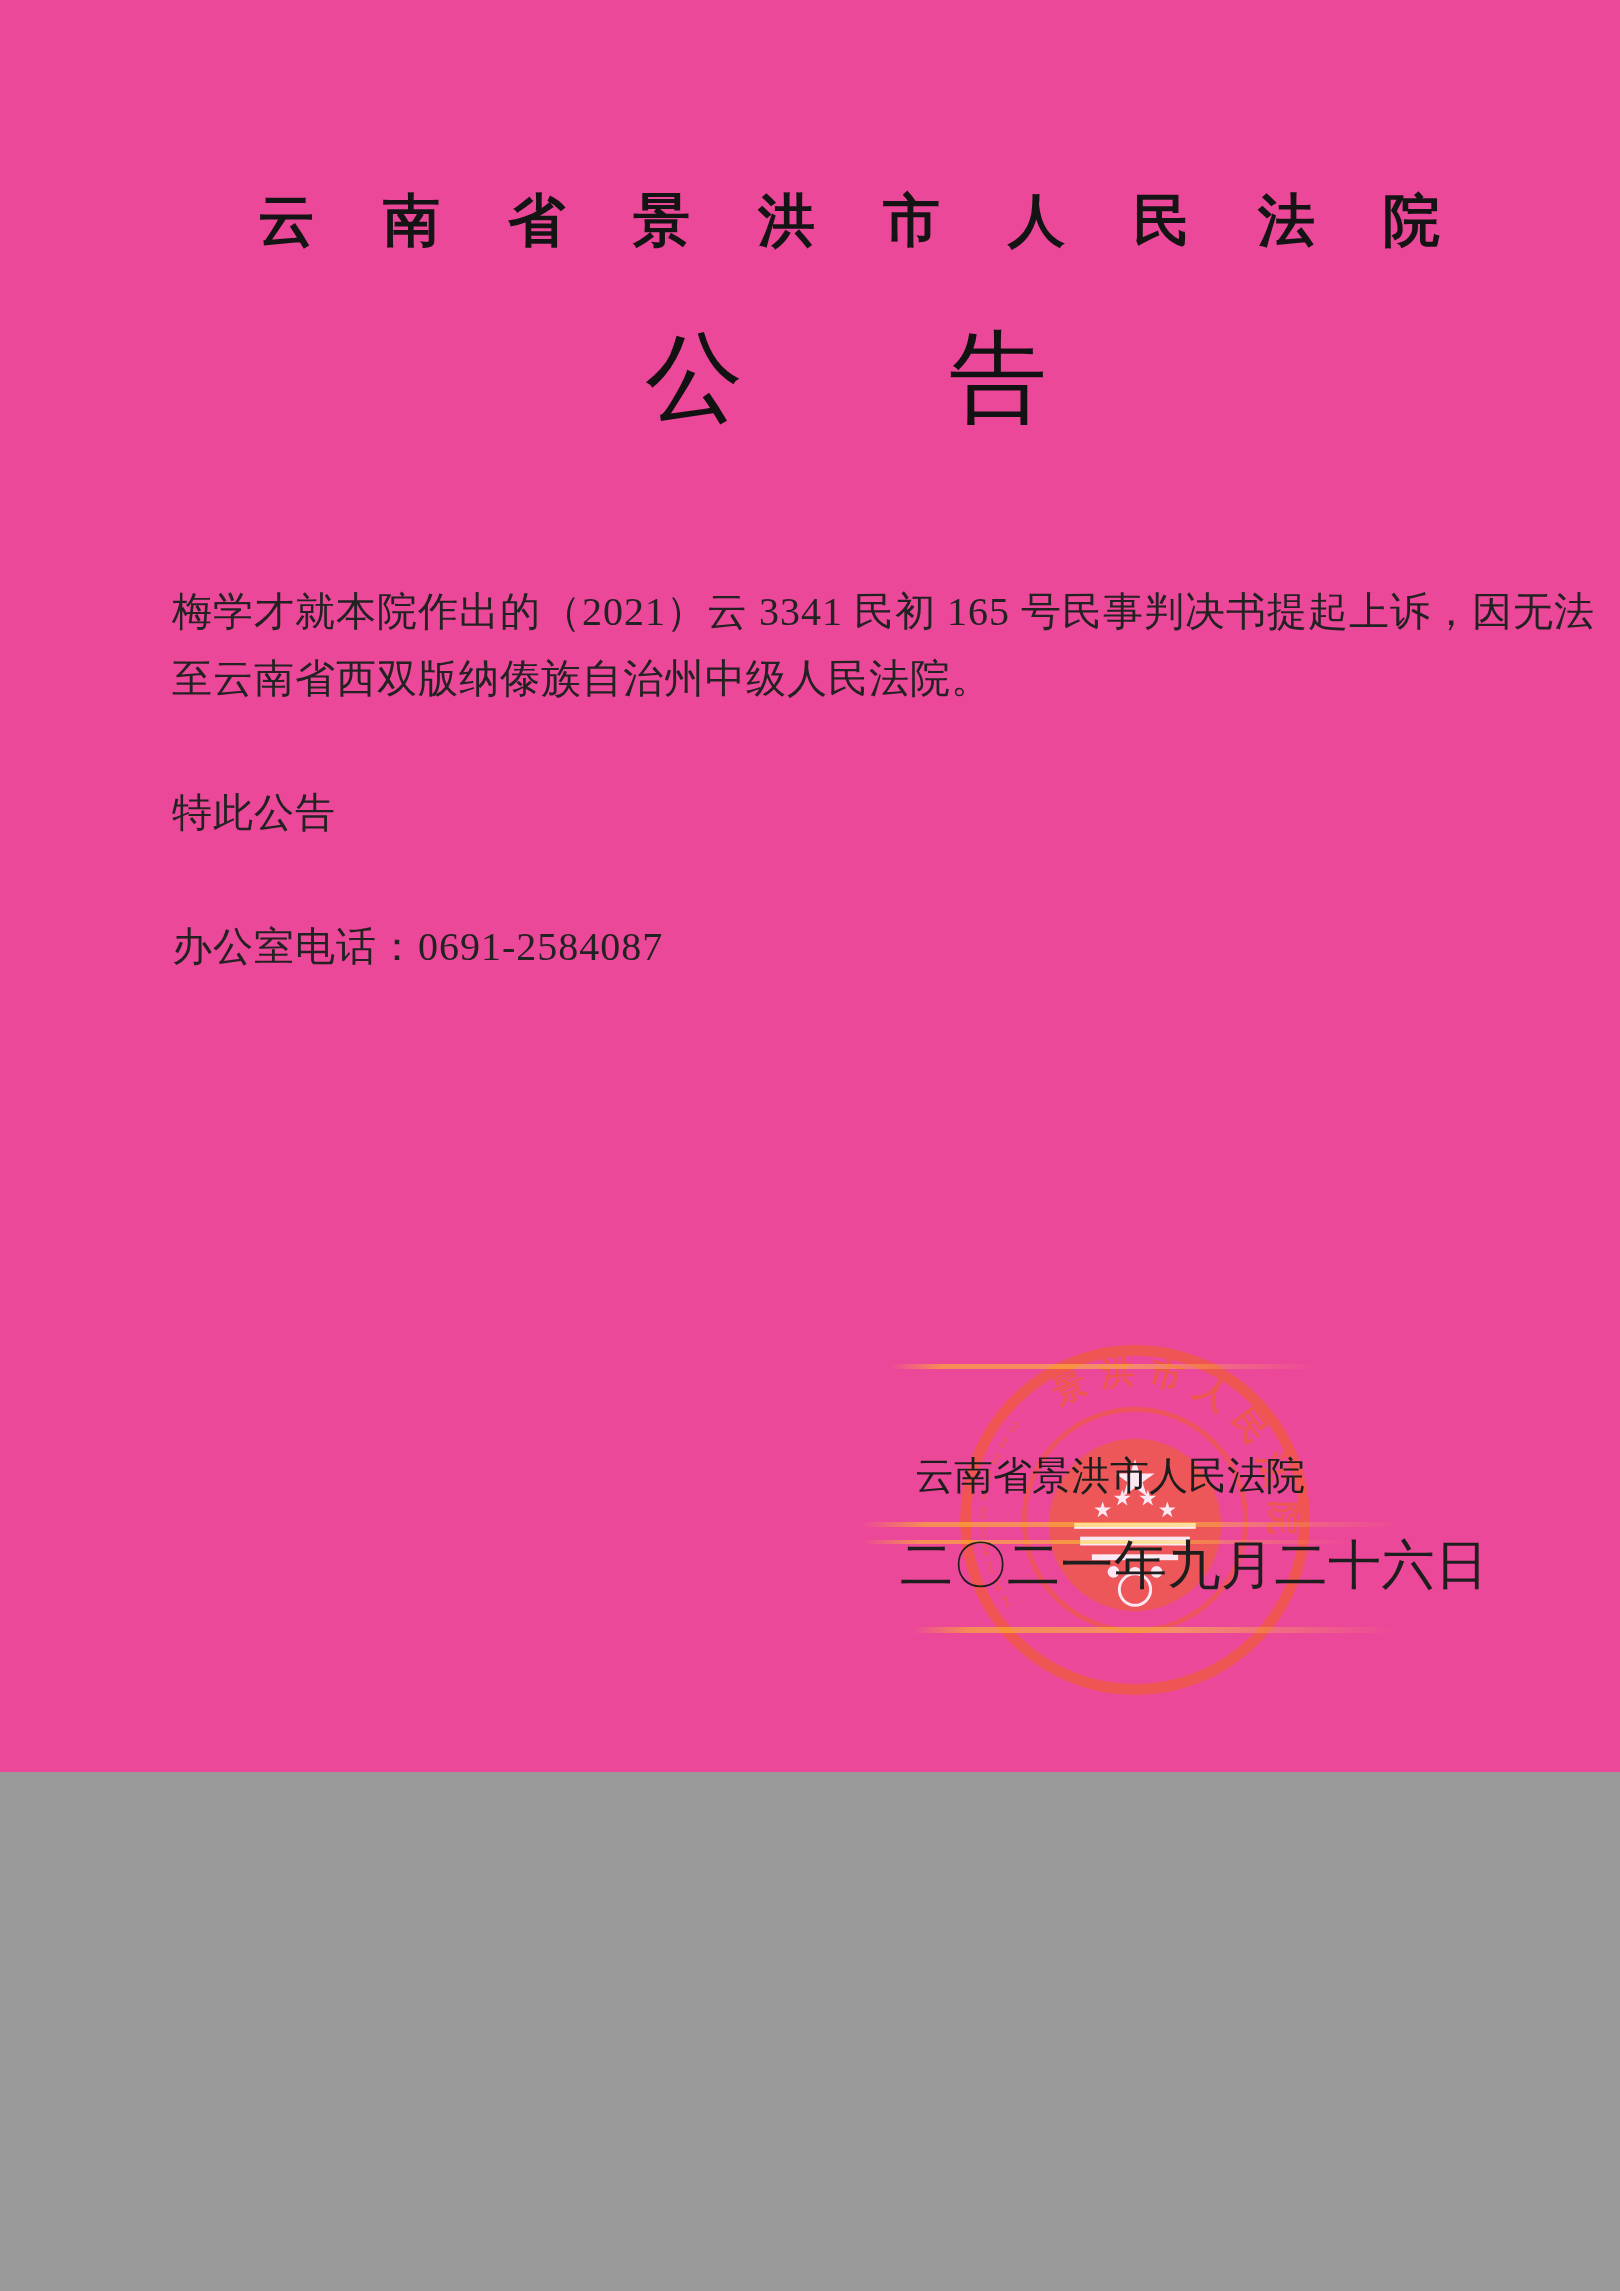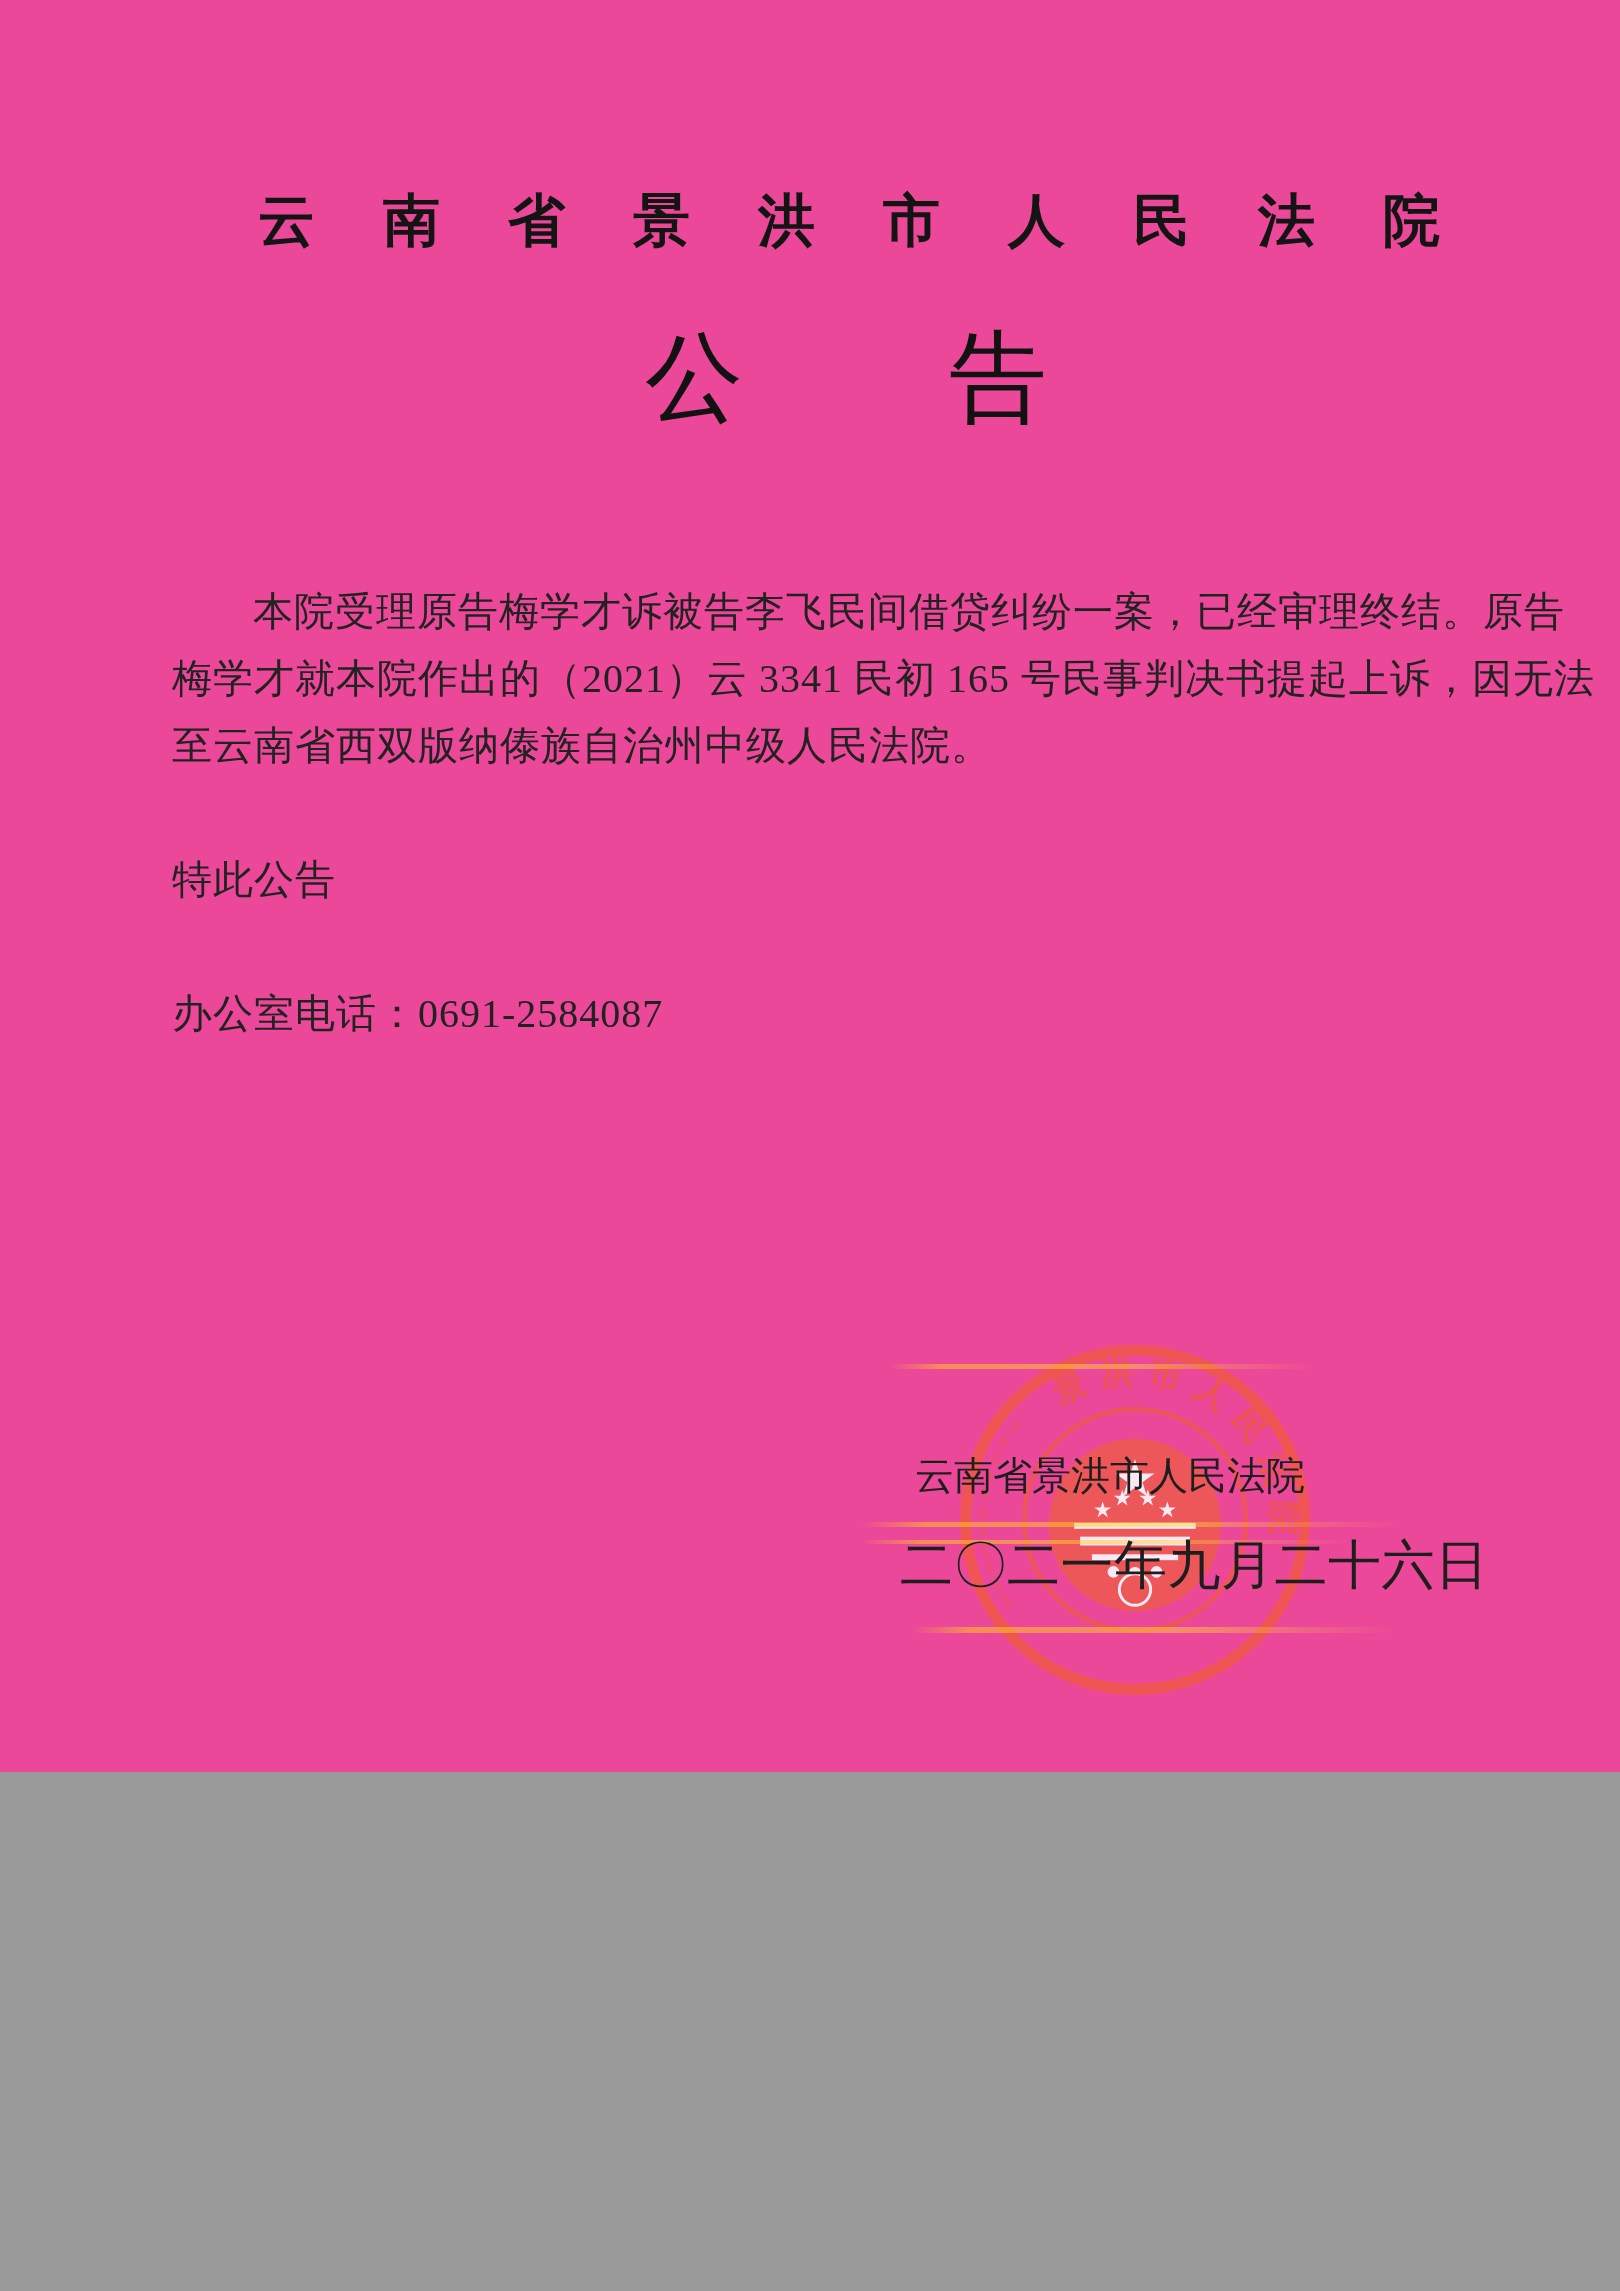--- a/index.html
+++ b/index.html
@@ -56,21 +56,20 @@
 </style>
 </head>
 <body>
 
 <div class="page">
 
   <div class="doc-title">云南省景洪市人民法院</div>
   <div class="doc-subtitle">公告</div>
 
   <div class="body-block">
-    <div class="line indent">本院受理原告梅学才诉被告李飞民间借贷纠纷一案，已经审理终结。原告</div>
     <div class="line">梅学才就本院作出的（2021）云 3341 民初 165 号民事判决书提起上诉，因无法</div>
     <div class="line">至云南省西双版纳傣族自治州中级人民法院。</div>
     <div class="line blank"></div>
     <div class="line">特此公告</div>
     <div class="line blank"></div>
     <div class="line">办公室电话：0691-2584087</div>
   </div>
 
   <svg class="seal" viewBox="0 0 400 400" aria-hidden="true">
     <g fill="none" stroke="#f0574e" opacity="0.92">

